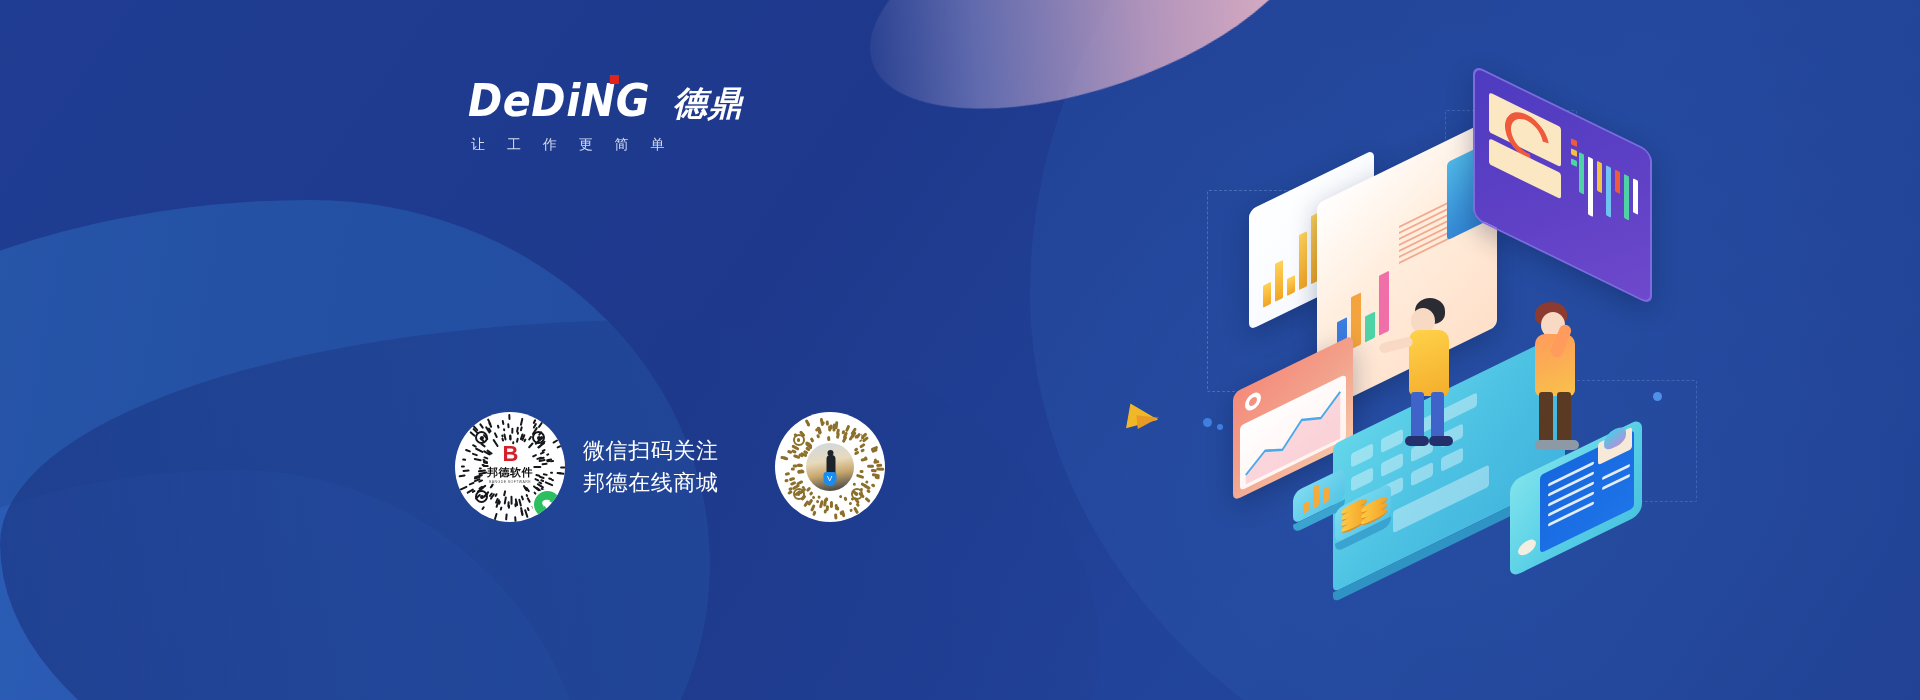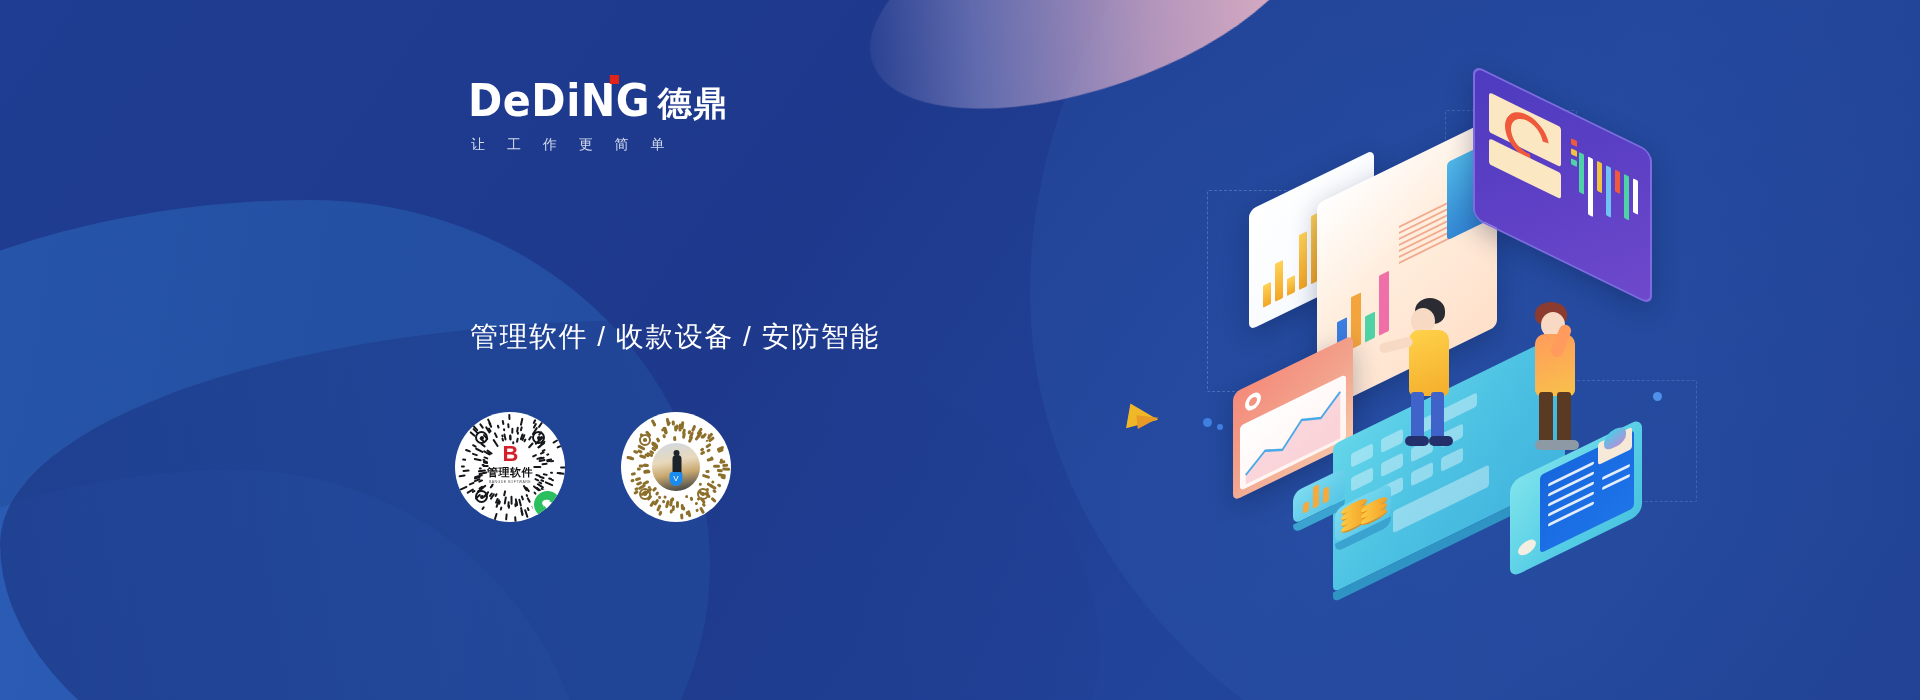--- a/index.html
+++ b/index.html
@@ -67,21 +67,21 @@
     position: absolute;
     left: 0; bottom: -180px;
     width: 1100px; height: 560px;
     background: linear-gradient(80deg, rgba(29,56,134,.75), rgba(31,61,146,.2));
     border-radius: 60% 40% 38% 62% / 40% 60% 40% 60%;
   }
 
   
   .logo-block { position: absolute; left: 468px; top: 78px; }
 
-  .logo-row { display: flex; align-items: flex-end; gap: 11px; }
+  .logo-row { display: flex; align-items: flex-end; gap: 26px; font-style: italic; }
 
   .wordmark {
     position: relative;
     font-size: 45px;
     line-height: 1;
     font-weight: 700;
     color: #ffffff;
     letter-spacing: 0.5px;
     font-family: "DejaVu Sans", sans-serif;
     font-stretch: condensed;
@@ -468,21 +468,20 @@
     <div class="logo-row">
       <div class="wordmark">
         <span>DeDiNG</span>
         <span class="dot-red"></span>
       </div>
       <div class="logo-cn">德鼎</div>
     </div>
     <div class="logo-tagline">让 工 作 更 简 单</div>
   </div>
 
-  <div class="subhead">管理软件 / 收款设备 / 安防智能</div>
 
   <div class="qr-row">
 
     <div class="qr-item">
       <div class="qr-disc">
         <div class="ticks" id="wx-ticks">
             <i style="transform:rotate(2.94deg) translateY(37.7px);height:3.7px;"></i>
             <i style="transform:rotate(3.86deg) translateY(34.4px);height:6.0px;"></i>
             <i style="transform:rotate(5.27deg) translateY(46.6px);height:6.5px;"></i>
             <i style="transform:rotate(9.66deg) translateY(30.0px);height:7.7px;"></i>
@@ -631,29 +630,33 @@
             <i style="transform:rotate(350.95deg) translateY(34.5px);height:5.3px;"></i>
             <i style="transform:rotate(353.34deg) translateY(36.5px);height:4.4px;"></i>
             <i style="transform:rotate(355.22deg) translateY(49.4px);height:6.7px;"></i>
             <i style="transform:rotate(359.09deg) translateY(28.7px);height:8.7px;"></i>
           </div>
         <span class="corner-eye eye-tl"></span>
         <span class="corner-eye eye-tr"></span>
         <span class="corner-eye eye-bl"></span>
         <div class="qr-core">
           <div class="bd-mark">B</div>
-          <div class="bd-name">管理软件</div>
+          <div class="bd-name">邦德软件</div>
           <div class="bd-sub">BANGDE SOFTWARE</div>
         </div>
         <div class="wx-badge">
           <svg width="16" height="16" viewBox="0 0 24 24" aria-hidden="true">
             <path fill="#ffffff" d="M13.5 7.2c-3.6 0-6.5 2.4-6.5 5.3 0 1.7 1 3.2 2.6 4.2l-.6 1.9 2.2-1.1c.7.2 1.5.3 2.3.3 3.6 0 6.5-2.4 6.5-5.3S17.1 7.2 13.5 7.2z"></path>
             <path fill="#ffffff" d="M9.2 4.1C5.9 4.1 3.2 6.3 3.2 9c0 1.5.8 2.9 2.2 3.8l-.5 1.7 2-1c.6.2 1.2.3 1.9.3h.3a6 6 0 0 1-.1-1.1c0-3.3 3.1-6 6.9-6.2-.7-1.4-2.6-2.4-6.7-2.4z"></path>
           </svg>
         </div>
+      </div>
+      <div class="qr-caption">
+        <div>微信扫码关注</div>
+        <div>邦德在线商城</div>
       </div>
     </div>
 
     <div class="qr-item">
       <div class="qr-disc">
         <div class="dy-ticks" id="dy-ticks">
             <i style="transform:rotate(5.81deg) translateY(38.4px);height:6.3px;"></i>
             <i style="transform:rotate(7.95deg) translateY(42.8px);height:4.3px;"></i>
             <i style="transform:rotate(8.56deg) translateY(30.7px);height:4.1px;"></i>
             <i style="transform:rotate(10.17deg) translateY(32.0px);height:7.8px;"></i>

